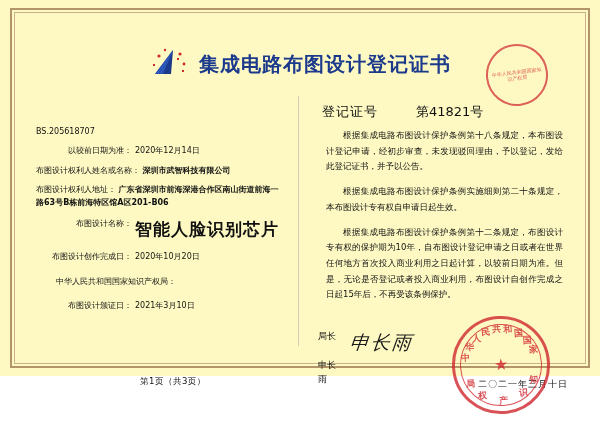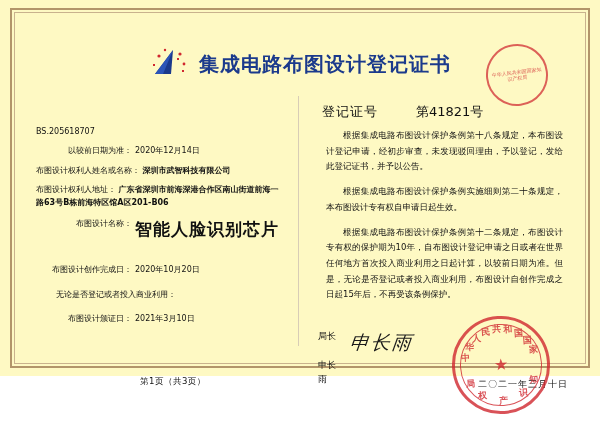--- a/index.html
+++ b/index.html
@@ -333,27 +333,27 @@
     <div class="addr-block">
       <span class="a-label">布图设计权利人地址：</span>
       <span class="a-value">广东省深圳市前海深港合作区南山街道前海一路63号B栋前海特区馆A区201-B06</span>
     </div>
 
     <div class="field chip" style="">
       <span class="f-label" style="width:96px;padding-top:2px;">布图设计名称：</span>
       <span class="f-value">智能人脸识别芯片</span>
     </div>
 
-    <div class="field wide" style="margin-top:22px;align-items:flex-end;">
+    <div class="field wide" style="margin-top:9px;align-items:flex-end;">
       <span class="f-label">布图设计创作完成日：</span>
       <span class="f-value">2020年10月20日</span>
     </div>
 
     <div class="field wide" style="margin-top:12px;">
-      <span class="f-label" style="width:140px;">无论是否登记或者投入商业利用：</span>
+      <span class="f-label" style="width:140px;">中华人民共和国国家知识产权局：</span>
       <span class="f-value"></span>
     </div>
 
     <div class="field wide" style="margin-top:12px;">
       <span class="f-label">布图设计颁证日：</span>
       <span class="f-value">2021年3月10日</span>
     </div>
 
   </div>
 

